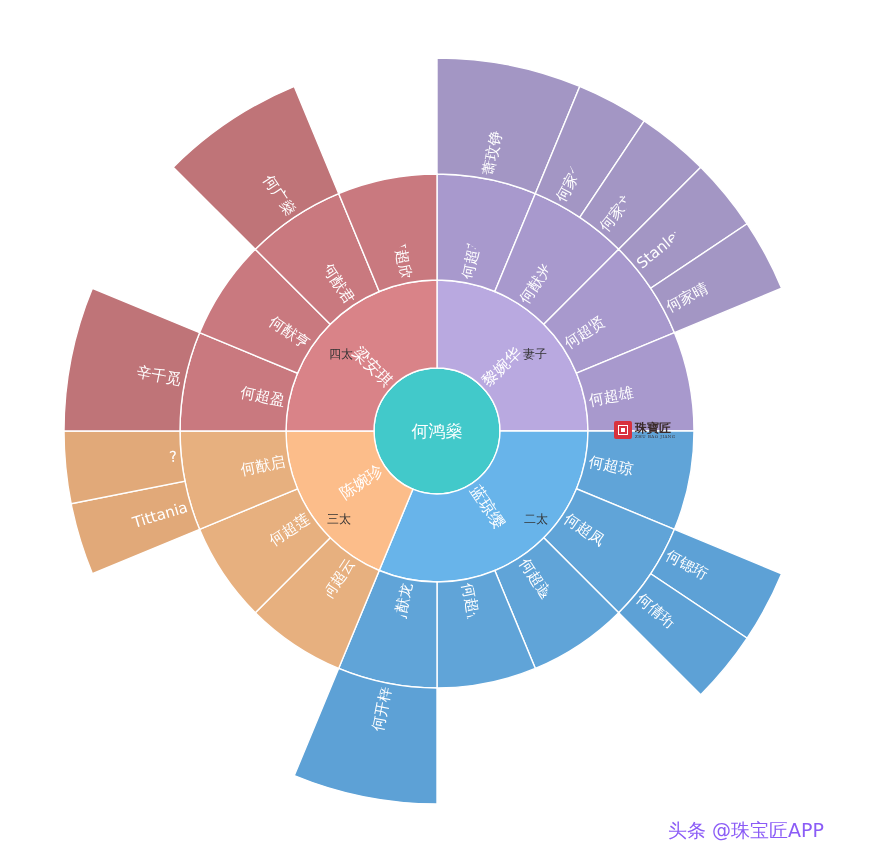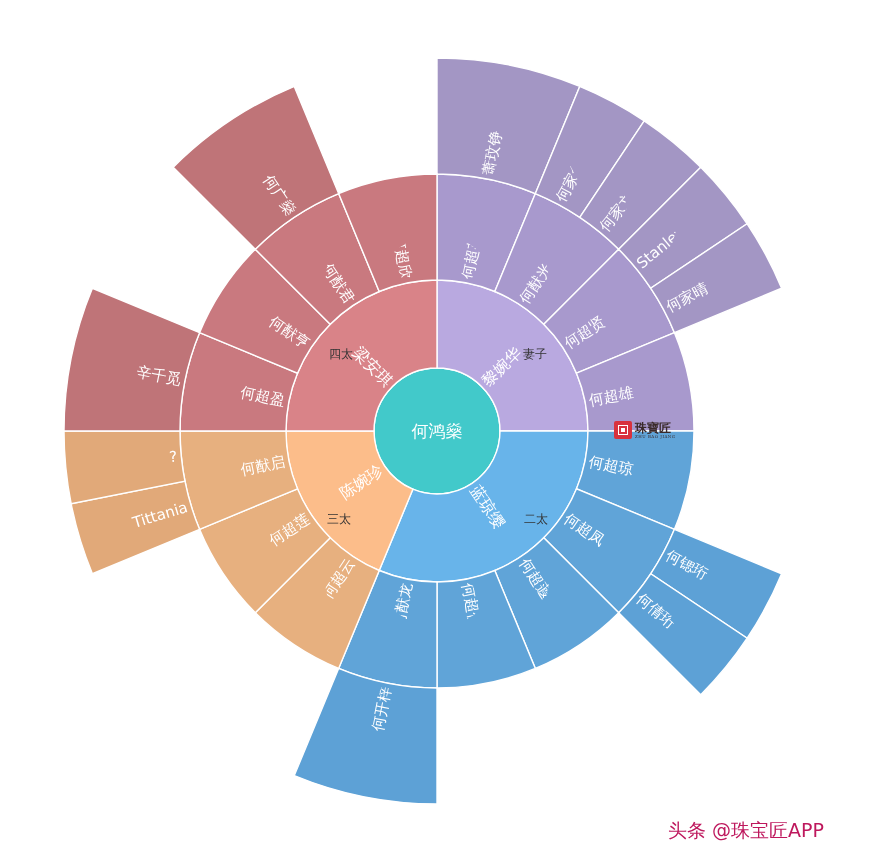--- a/index.html
+++ b/index.html
@@ -6,21 +6,21 @@
   body { width: 874px; height: 862px; position: relative; overflow: hidden;
          font-family: "DejaVu Sans", "Liberation Sans", sans-serif; }
   #chart { position: absolute; left: 0; top: 0; width: 874px; height: 862px; }
   #chart text { font-family: "DejaVu Sans", "Liberation Sans", sans-serif; }
   .seg { stroke: #ffffff; stroke-width: 1.4; }
   .seg-label { fill: #ffffff; font-size: 15px; }
   .seg-label.ring1 { font-size: 16px; }
   .center-label { fill: #ffffff; font-size: 17px; }
   .group-tag { fill: #333333; font-size: 12px; }
   .watermark {
-    position: absolute; left: 668px; top: 818px; font-size: 19px; color: #be185d;
+    position: absolute; left: 668px; top: 818px; font-size: 19px; color: #8b5cf6;
     font-family: "DejaVu Sans", "Liberation Sans", sans-serif; letter-spacing: 0px;
     white-space: nowrap;
   }
   .logo {
     position: absolute; left: 614px; top: 419px; height: 22px; display: flex; align-items: center;
   }
   .logo-mark {
     width: 18px; height: 18px; background: #d8323e; border-radius: 2px; position: relative;
     box-sizing: border-box; border: 2px solid #d8323e;
   }

